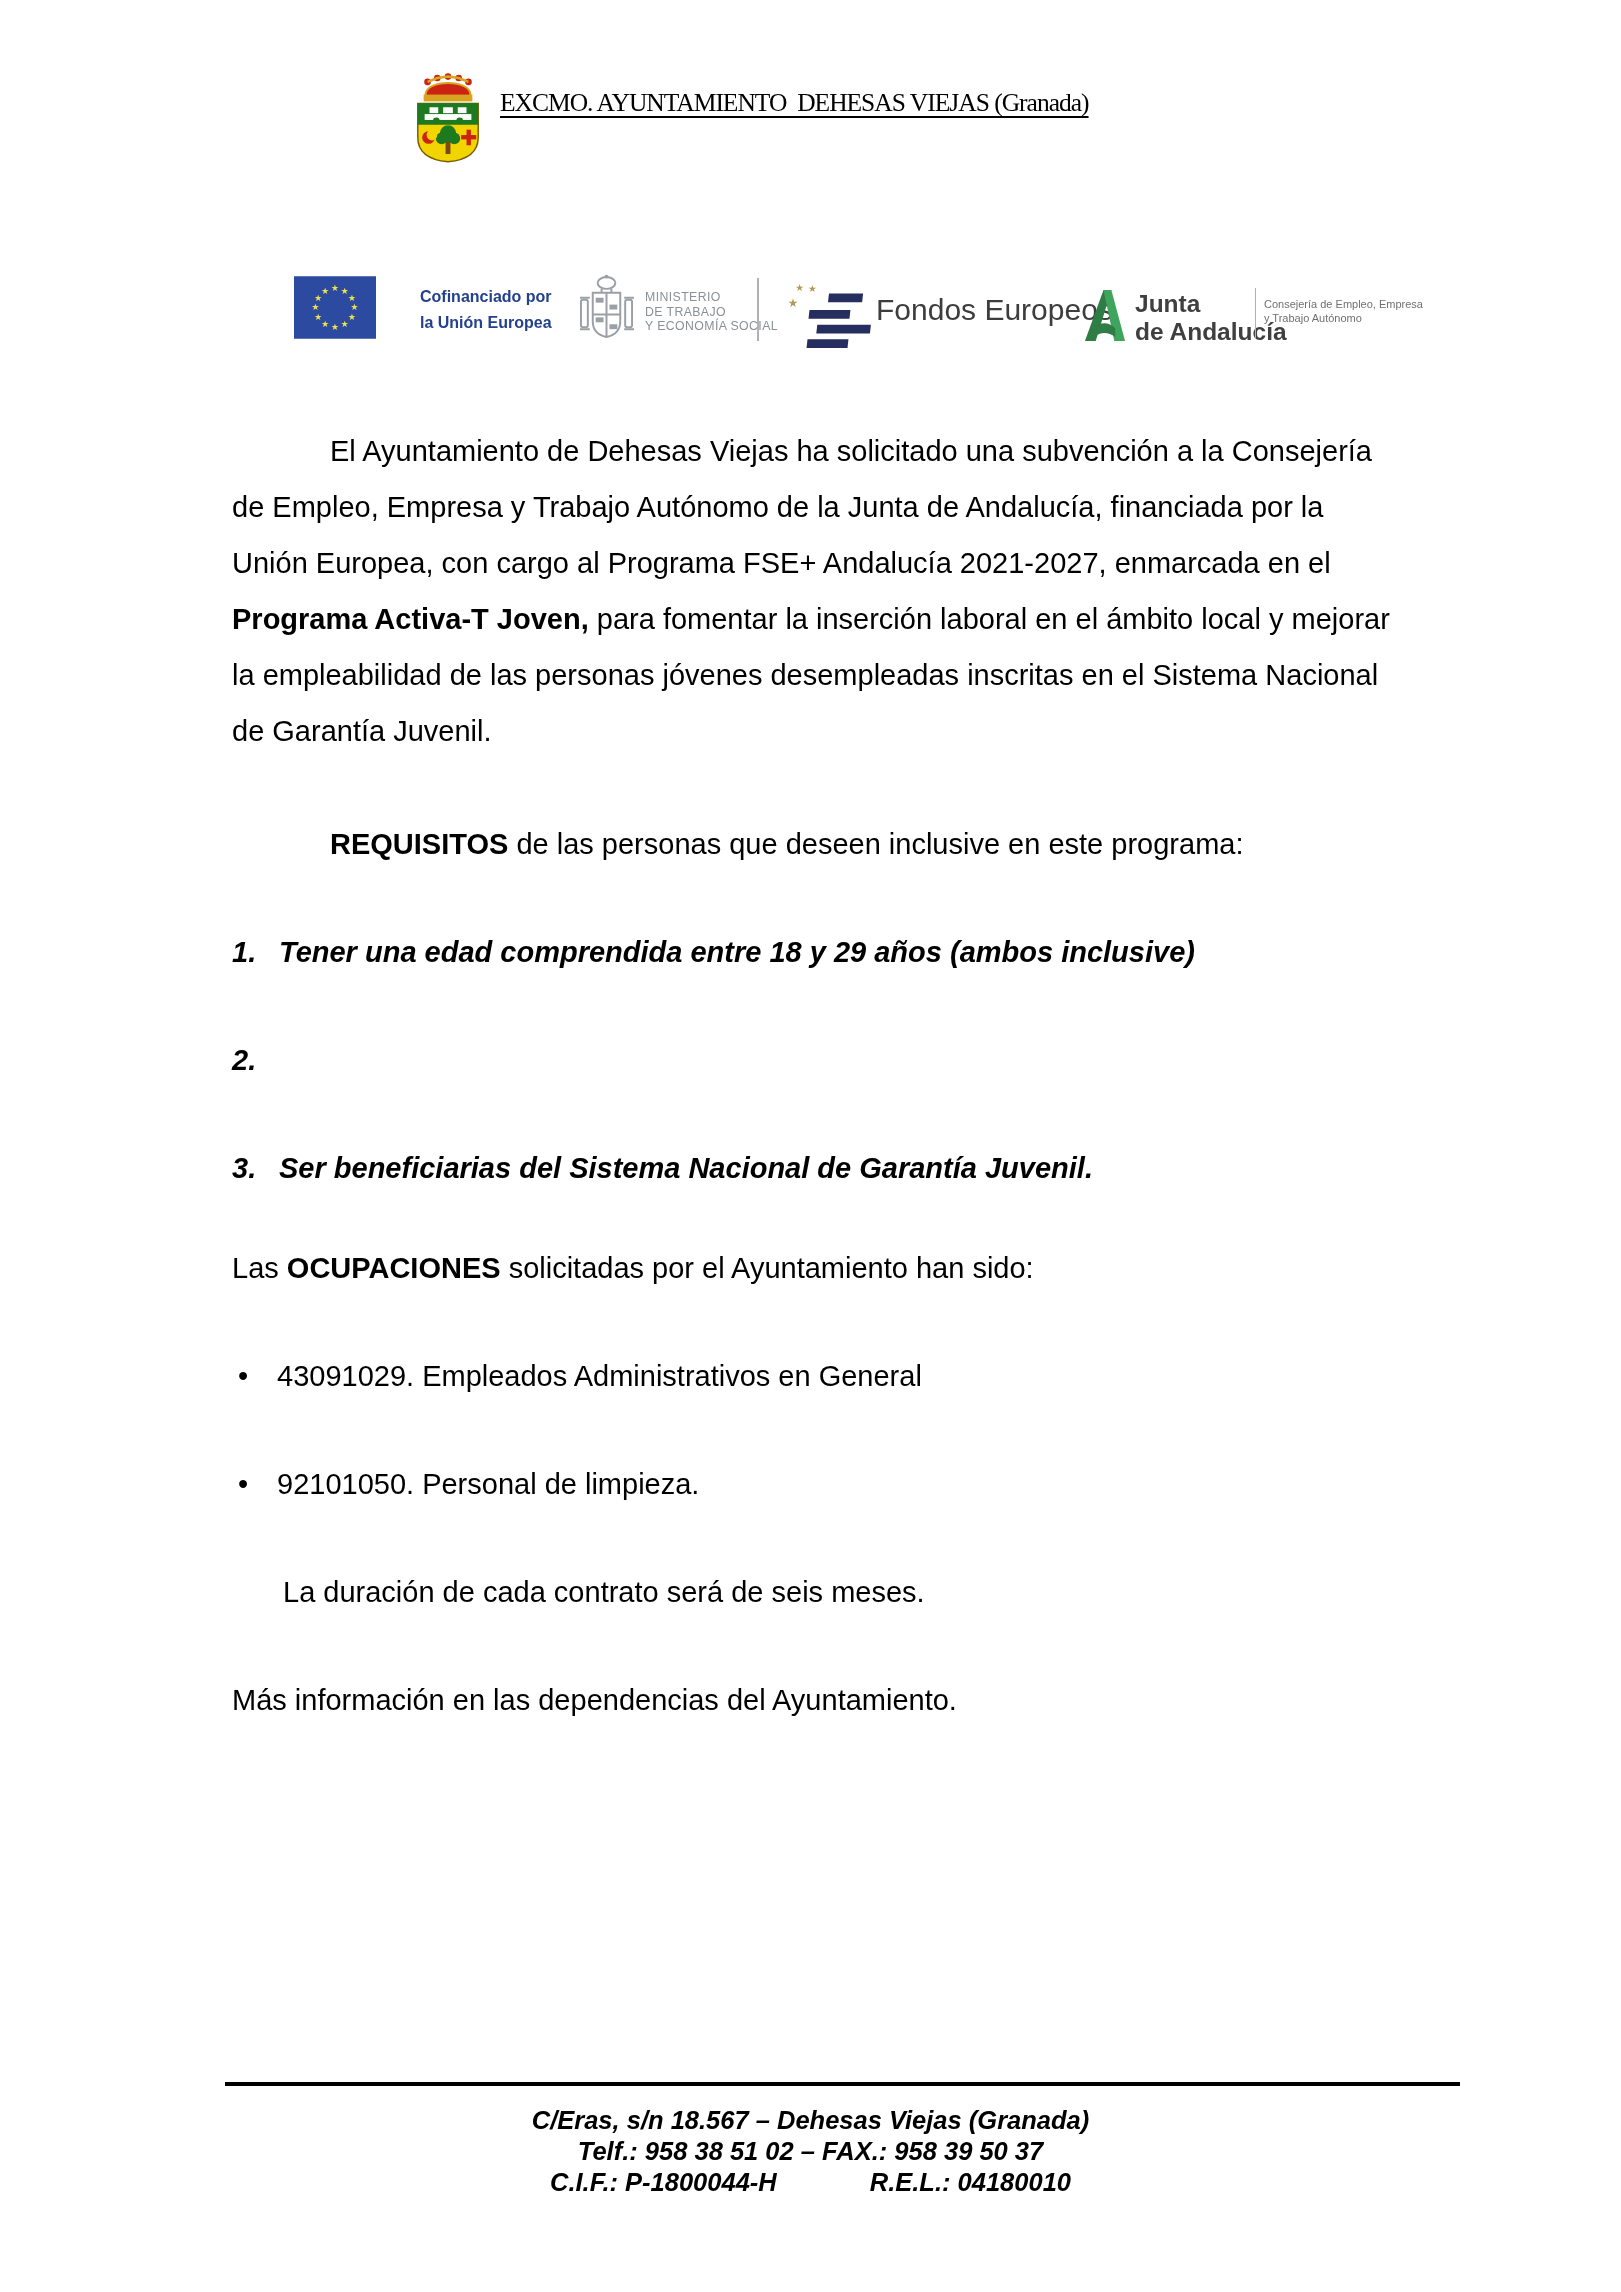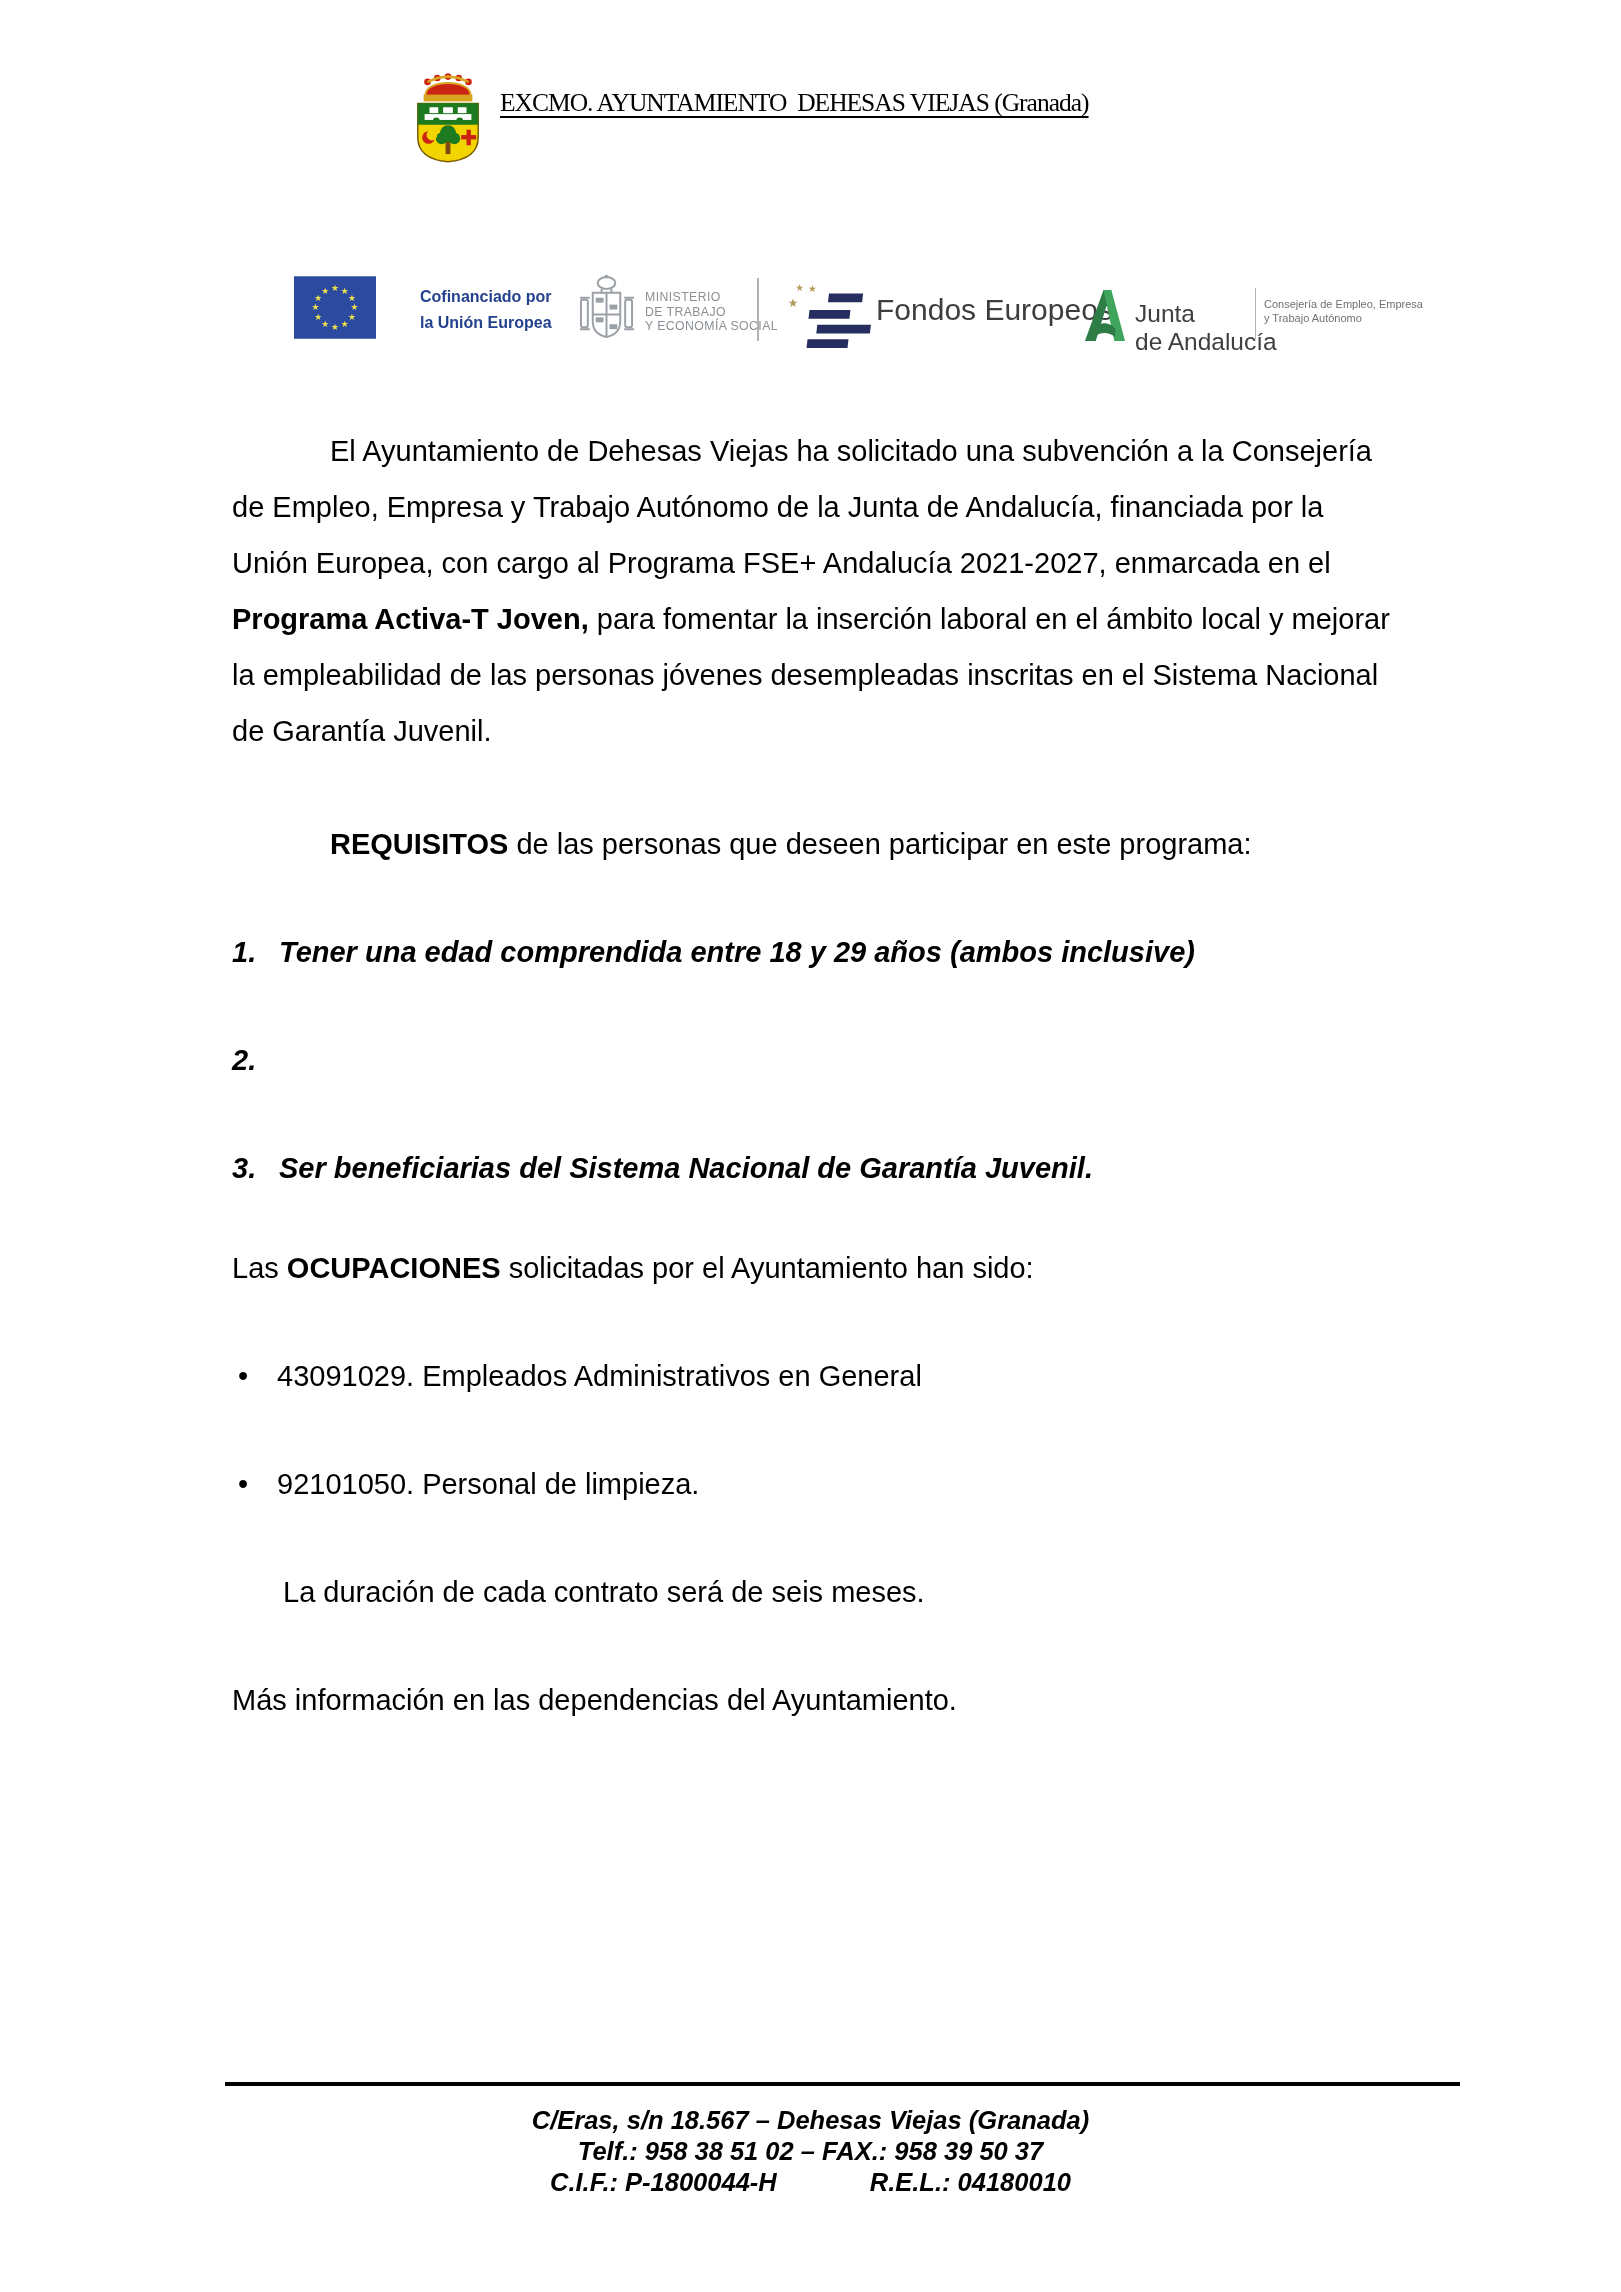--- a/index.html
+++ b/index.html
@@ -22,21 +22,21 @@
   .eu-caption    { position:absolute; left:392px; top:284px; font-size:16px; font-weight:bold;
                    line-height:25.5px; color:var(--eu-text-blue);margin-left:28px; }
   .ministry-crest{ position:absolute; left:578px; top:274px; width:57px; height:73px; }
   .ministry-text { position:absolute; left:645px; top:290px; font-size:12.3px; line-height:14.7px;
                    color:var(--logo-text-gray); letter-spacing:0.4px; }
   .logo-divider-1{ position:absolute; left:757px; top:278px; width:2px; height:63px;
                    background:var(--divider-gray); }
   .fondos-icon   { position:absolute; left:784px; top:272px; width:88px; height:78px; }
   .fondos-text   { position:absolute; left:876px; top:293px; font-size:30px; color:var(--fondos-text-gray); }
   .junta-icon    { position:absolute; left:1082px; top:288px; width:45px; height:55px; }
-  .junta-text    { position:absolute; left:1135px; top:300px; font-size:24.5px; font-weight:normal;
+  .junta-text    { position:absolute; left:1135px; top:290px; font-size:24.5px; font-weight:bold;
                    line-height:28px; color:var(--junta-text-gray); }
   .logo-divider-2{ position:absolute; left:1255px; top:288px; width:1px; height:51px;
                    background:var(--divider-gray); }
   .consejeria-text{ position:absolute; left:1264px; top:298px; font-size:11px; line-height:13.7px;
                    color:var(--consejeria-text-gray); }
   
   .doc-body { position:absolute; left:232px; top:423px; width:1166px;
               font-size:29px; line-height:56px; color:#000; }
   .doc-body .b { font-weight:bold;margin-top:7px; }
   .para-indent { text-indent:98px; }
@@ -168,21 +168,21 @@
 
   <div class="consejeria-text">
     <div>Consejería de Empleo, Empresa</div>
     <div>y Trabajo Autónomo</div>
   </div>
 
   <div class="doc-body">
 
     <p class="para-indent"><span>El Ayuntamiento de Dehesas Viejas ha solicitado una subvención a la Consejería de Empleo, Empresa y Trabajo Autónomo de la Junta de Andalucía, financiada por la Unión Europea, con cargo al Programa FSE+ Andalucía 2021-2027, enmarcada en el </span><span class="b">Programa Activa-T Joven,</span><span> para fomentar la inserción laboral en el ámbito local y mejorar la empleabilidad de las personas jóvenes desempleadas inscritas en el Sistema Nacional de Garantía Juvenil.</span></p>
 
-    <p class="para-requisitos"><span class="b">REQUISITOS</span><span> de las personas que deseen participar en este programa:</span></p>
+    <p class="para-requisitos"><span class="b">REQUISITOS</span><span> de las personas que deseen inclusive en este programa:</span></p>
 
     <div class="num-list">
 
         <div class="num-item">
           <span class="marker">1.</span>
           <span class="item-text">
             <div>Tener una edad comprendida entre 18 y 29 años (ambos inclusive)</div>
           </span>
         </div>
 

